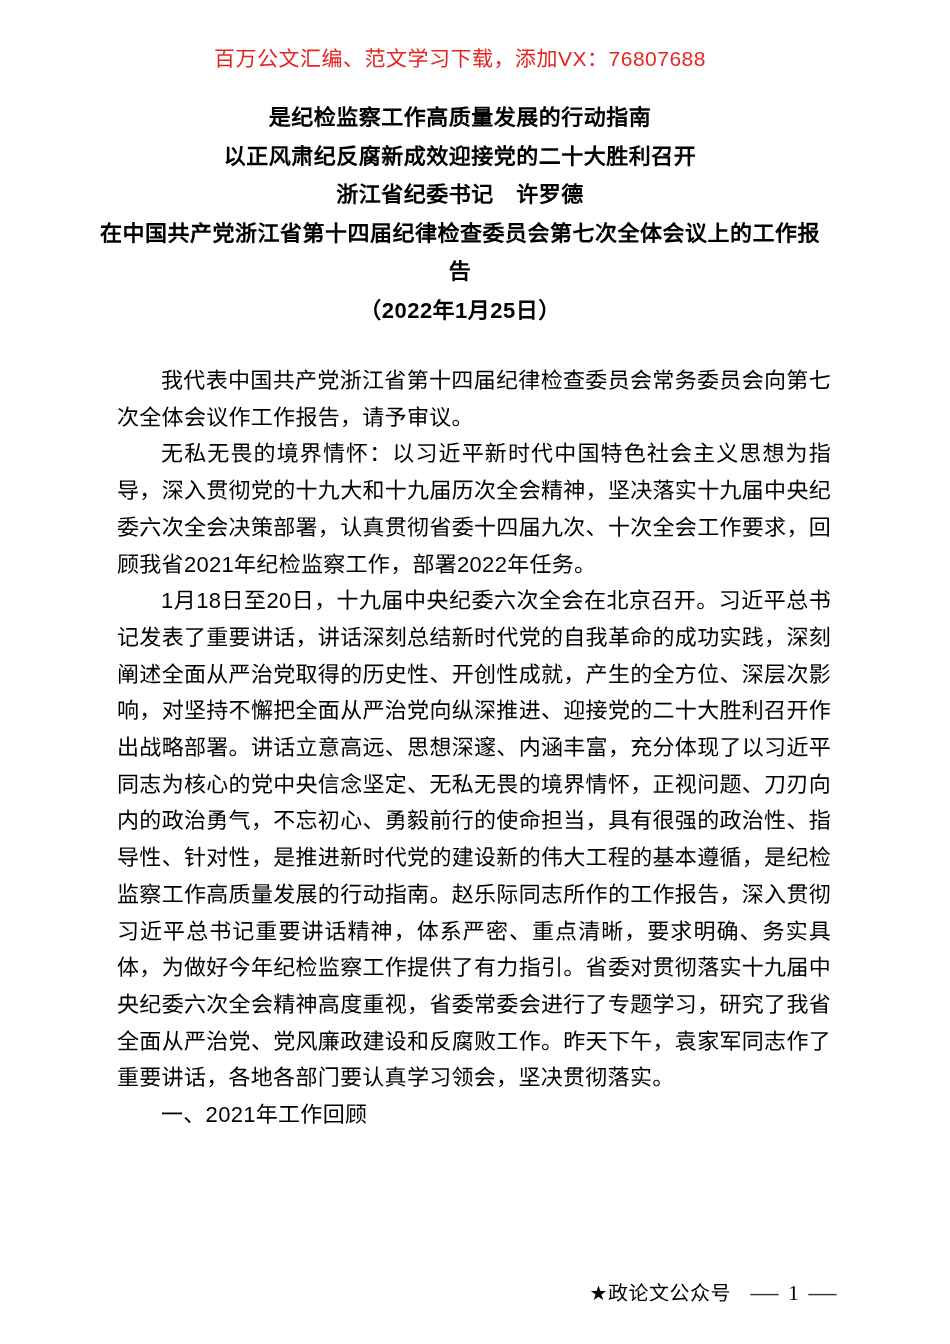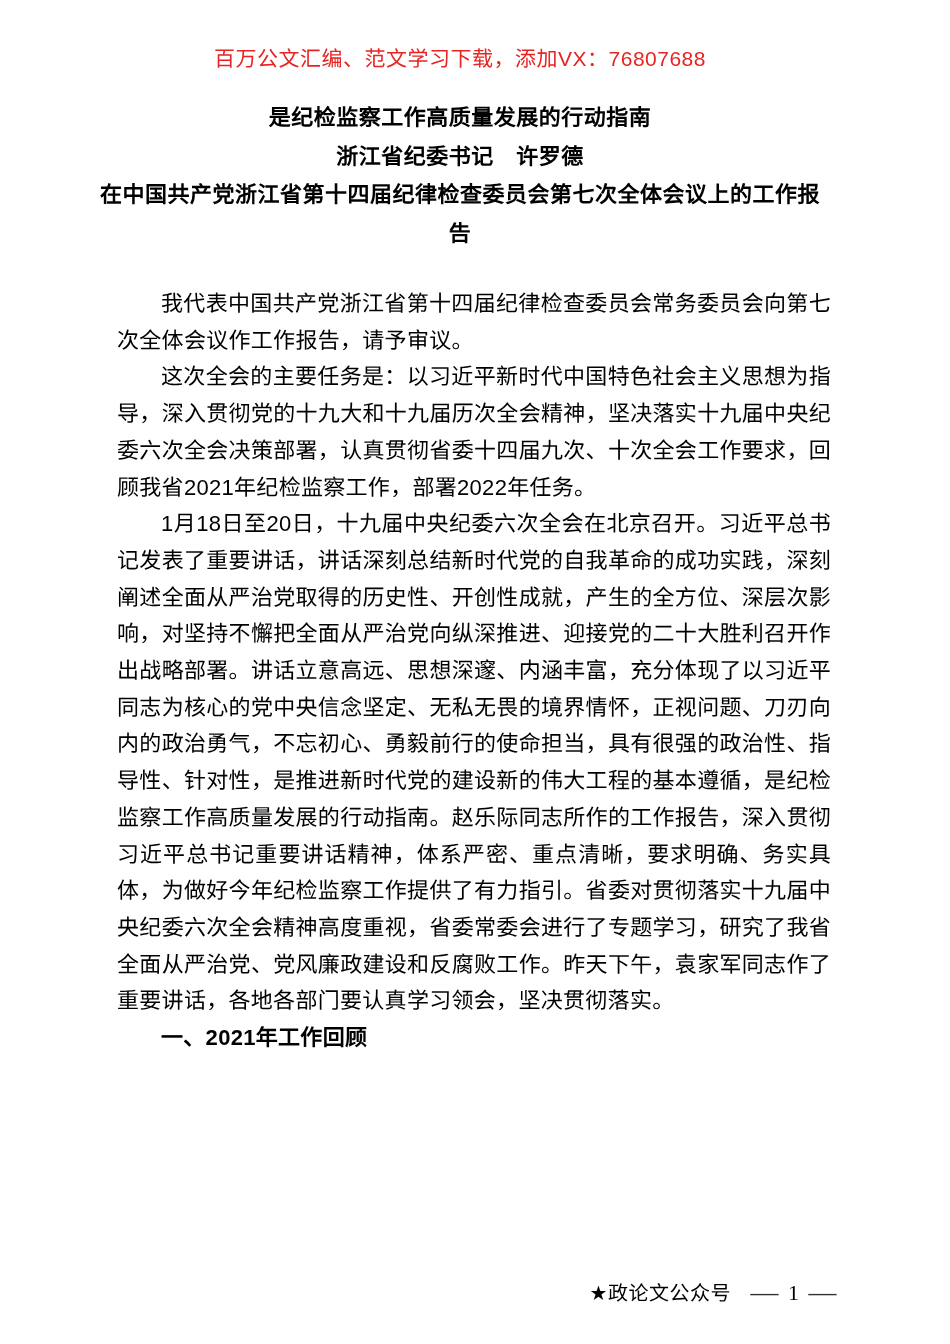--- a/index.html
+++ b/index.html
@@ -50,21 +50,21 @@
   }
   .para{
     font-size:22px;
     line-height:36.7px;
     text-align:justify;
     text-indent:2em;
     letter-spacing:0.3px;
     margin-left:28px;
   }
   .para.heading{
-    font-weight:bold;
+    font-weight:normal;
   }
   .footer{
     position:absolute;
     top:1280px;
     right:74px;
     display:flex;
     align-items:center;
     font-size:20px;
     line-height:26px;
   }
@@ -90,27 +90,29 @@
 </head>
 <body>
 
 <div class="page">
   <div class="content">
 
     <div class="notice">百万公文汇编、范文学习下载，添加VX：76807688</div>
 
     <div class="title-block">
       <div class="title-line">是纪检监察工作高质量发展的行动指南</div>
+      <div class="title-line">以正风肃纪反腐新成效迎接党的二十大胜利召开</div>
       <div class="title-line">浙江省纪委书记　许罗德</div>
       <div class="title-line">在中国共产党浙江省第十四届纪律检查委员会第七次全体会议上的工作报告</div>
+      <div class="title-line">（2022年1月25日）</div>
     </div>
 
     <div class="body-text">
       <p class="para">我代表中国共产党浙江省第十四届纪律检查委员会常务委员会向第七次全体会议作工作报告，请予审议。</p>
-      <p class="para">这次全会的主要任务是：以习近平新时代中国特色社会主义思想为指导，深入贯彻党的十九大和十九届历次全会精神，坚决落实十九届中央纪委六次全会决策部署，认真贯彻省委十四届九次、十次全会工作要求，回顾我省2021年纪检监察工作，部署2022年任务。</p>
+      <p class="para">无私无畏的境界情怀：以习近平新时代中国特色社会主义思想为指导，深入贯彻党的十九大和十九届历次全会精神，坚决落实十九届中央纪委六次全会决策部署，认真贯彻省委十四届九次、十次全会工作要求，回顾我省2021年纪检监察工作，部署2022年任务。</p>
       <p class="para">1月18日至20日，十九届中央纪委六次全会在北京召开。习近平总书记发表了重要讲话，讲话深刻总结新时代党的自我革命的成功实践，深刻阐述全面从严治党取得的历史性、开创性成就，产生的全方位、深层次影响，对坚持不懈把全面从严治党向纵深推进、迎接党的二十大胜利召开作出战略部署。讲话立意高远、思想深邃、内涵丰富，充分体现了以习近平同志为核心的党中央信念坚定、无私无畏的境界情怀，正视问题、刀刃向内的政治勇气，不忘初心、勇毅前行的使命担当，具有很强的政治性、指导性、针对性，是推进新时代党的建设新的伟大工程的基本遵循，是纪检监察工作高质量发展的行动指南。赵乐际同志所作的工作报告，深入贯彻习近平总书记重要讲话精神，体系严密、重点清晰，要求明确、务实具体，为做好今年纪检监察工作提供了有力指引。省委对贯彻落实十九届中央纪委六次全会精神高度重视，省委常委会进行了专题学习，研究了我省全面从严治党、党风廉政建设和反腐败工作。昨天下午，袁家军同志作了重要讲话，各地各部门要认真学习领会，坚决贯彻落实。</p>
       <p class="para heading">一、2021年工作回顾</p>
     </div>
   </div>
 
   <div class="footer">
     <span class="brand">
       <span>★</span>
       <span>政论文公众号</span>
     </span>

